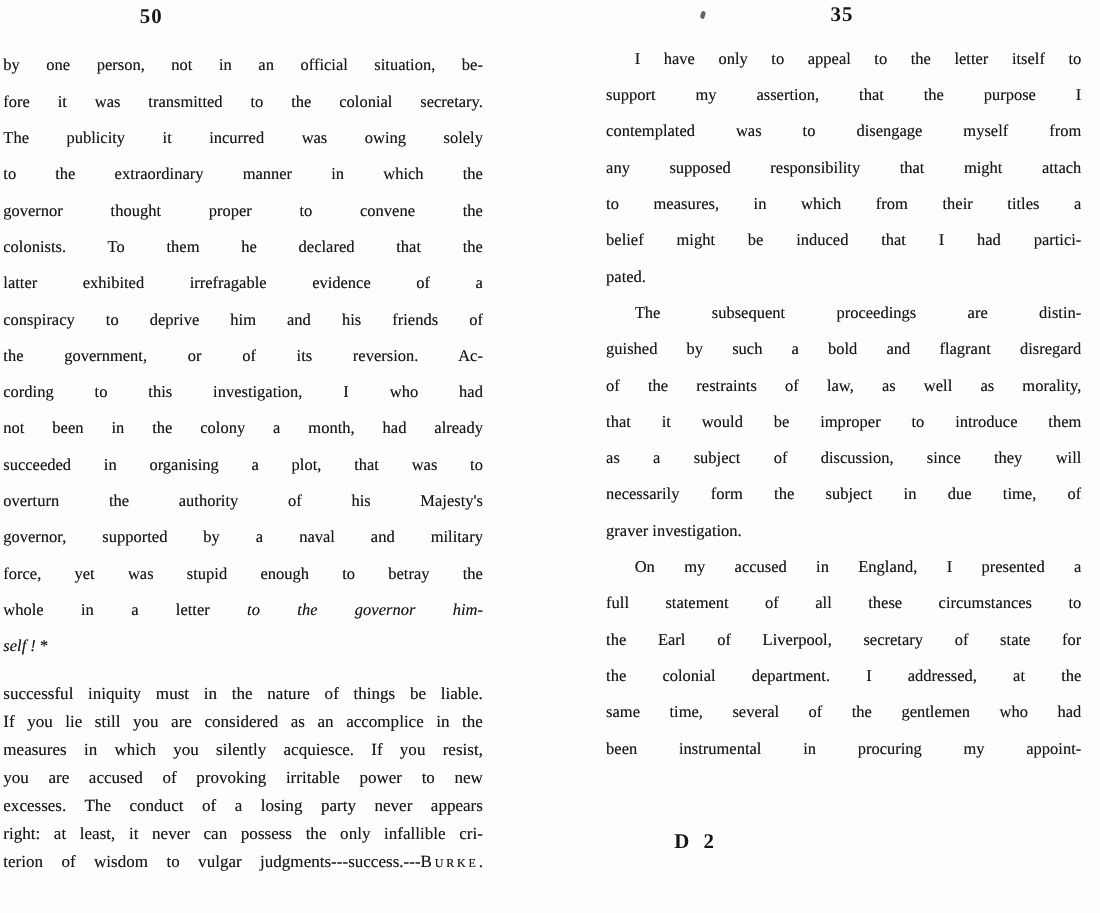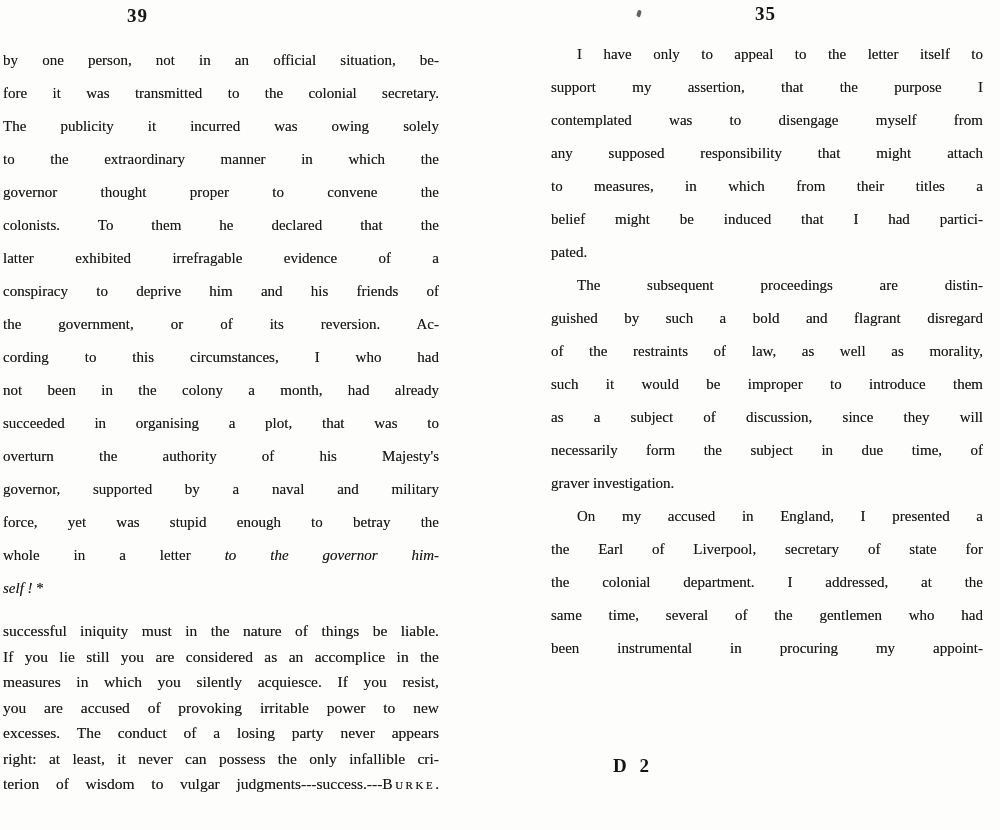--- a/index.html
+++ b/index.html
@@ -80,33 +80,33 @@
   }
 </style>
 </head>
 <body>
 
 <div class="scan">
 
   <div class="speck"></div>
 
   <section class="page page-left">
-    <div class="pnum pnum-left">39</div>
+    <div class="pnum pnum-left">50</div>
     <div class="body-block body-left">
       <div class="para">
           <div class="line jl"><span>by one person, not in an official situation, be-</span></div>
           <div class="line jl"><span>fore it was transmitted to the colonial secretary.</span></div>
           <div class="line jl"><span>The publicity it incurred was owing solely</span></div>
           <div class="line jl"><span>to the extraordinary manner in which the</span></div>
           <div class="line jl"><span>governor thought proper to convene the</span></div>
           <div class="line jl"><span>colonists. To them he declared that the</span></div>
           <div class="line jl"><span>latter exhibited irrefragable evidence of a</span></div>
           <div class="line jl"><span>conspiracy to deprive him and his friends of</span></div>
           <div class="line jl"><span>the government, or of its reversion. Ac-</span></div>
-          <div class="line jl"><span>cording to this circumstances, I who had</span></div>
+          <div class="line jl"><span>cording to this investigation, I who had</span></div>
           <div class="line jl"><span>not been in the colony a month, had already</span></div>
           <div class="line jl"><span>succeeded in organising a plot, that was to</span></div>
           <div class="line jl"><span>overturn the authority of his Majesty's</span></div>
           <div class="line jl"><span>governor, supported by a naval and military</span></div>
           <div class="line jl"><span>force, yet was stupid enough to betray the</span></div>
           <div class="line jl"><span>whole in a letter </span><span class="it">to the governor him-</span></div>
           <div class="line"><span class="it">self ! </span><span>*</span></div>
         </div>
     </div>
     <div class="footnote">
@@ -129,27 +129,28 @@
           <div class="line jl"><span>contemplated was to disengage myself from</span></div>
           <div class="line jl"><span>any supposed responsibility that might attach</span></div>
           <div class="line jl"><span>to measures, in which from their titles a</span></div>
           <div class="line jl"><span>belief might be induced that I had partici-</span></div>
           <div class="line"><span>pated.</span></div>
         </div>
       <div class="para para-gap">
           <div class="line jl ind"><span>The subsequent proceedings are distin-</span></div>
           <div class="line jl"><span>guished by such a bold and flagrant disregard</span></div>
           <div class="line jl"><span>of the restraints of law, as well as morality,</span></div>
-          <div class="line jl"><span>such it would be improper to introduce them</span></div>
+          <div class="line jl"><span>that it would be improper to introduce them</span></div>
           <div class="line jl"><span>as a subject of discussion, since they will</span></div>
           <div class="line jl"><span>necessarily form the subject in due time, of</span></div>
           <div class="line"><span>graver investigation.</span></div>
         </div>
       <div class="para para-gap">
           <div class="line jl ind"><span>On my accused in England, I presented a</span></div>
+          <div class="line jl"><span>full statement of all these circumstances to</span></div>
           <div class="line jl"><span>the Earl of Liverpool, secretary of state for</span></div>
           <div class="line jl"><span>the colonial department. I addressed, at the</span></div>
           <div class="line jl"><span>same time, several of the gentlemen who had</span></div>
           <div class="line jl"><span>been instrumental in procuring my appoint-</span></div>
         </div>
     </div>
     <div class="sig">D 2</div>
   </section>
 
 </div>

